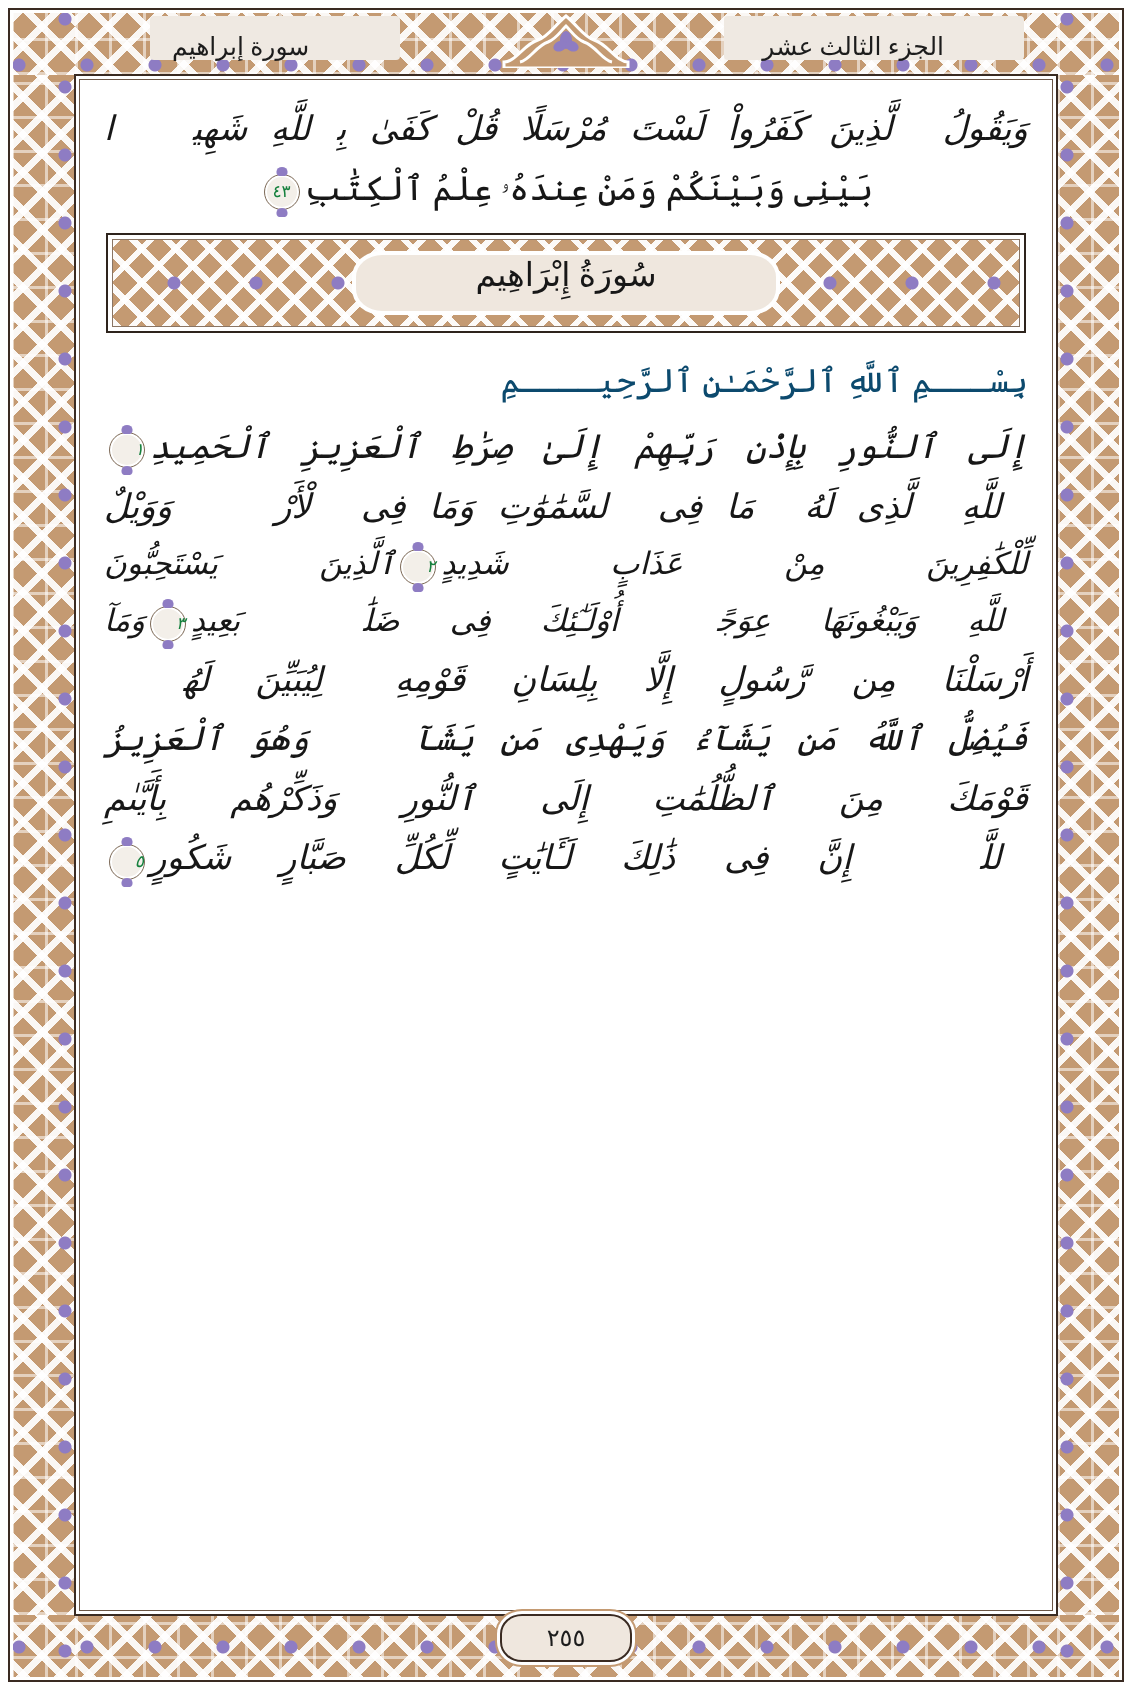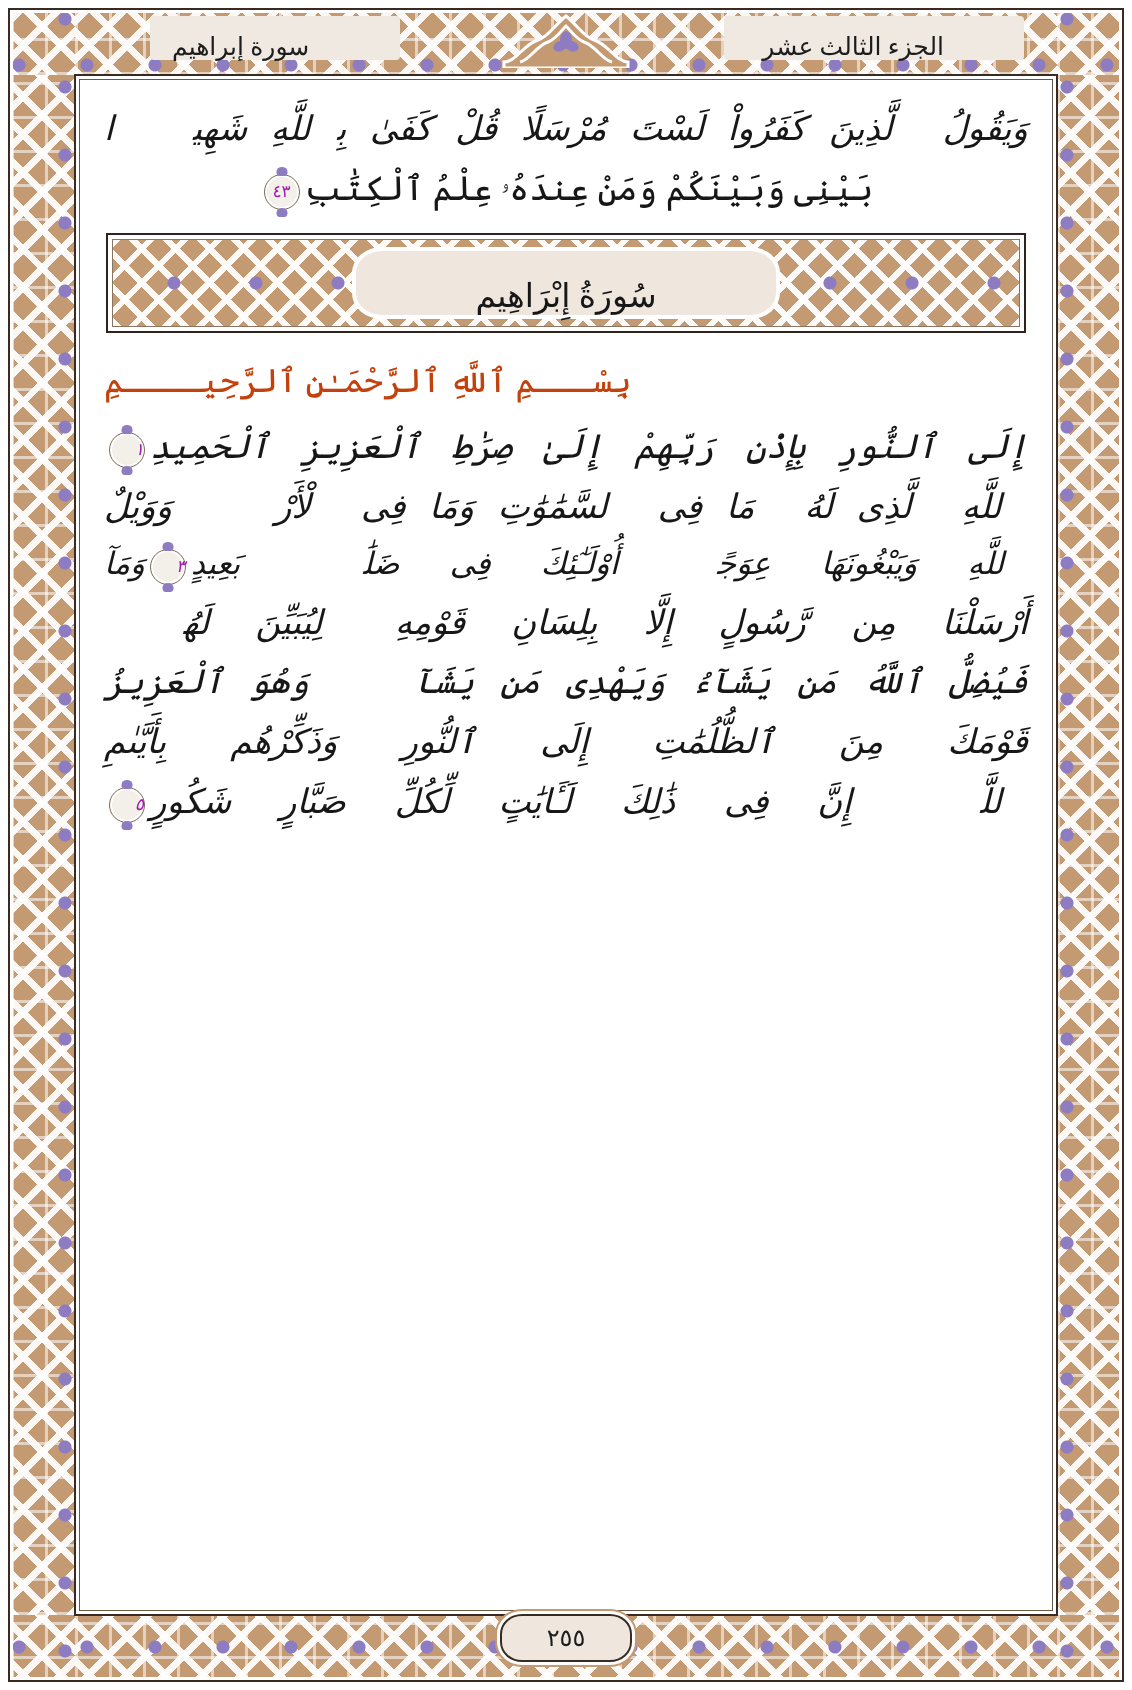--- a/index.html
+++ b/index.html
@@ -149,37 +149,37 @@
   .line-justify {
     text-align: justify;
     text-align-last: justify;
     font-style: italic;
   }
   .ayah-line.small  { font-size: 31px; }
 
   
   .basmala {
     direction: rtl;
-    text-align: left;
+    text-align: right;
     font-size: 33px;
-    color: #c2410c;
+    color: #0c4a6e;
     padding: 22px 0 18px 0;
     white-space: nowrap;
   }
 
   
   .ayah-num {
     display: inline-block;
     min-width: 34px;
     height: 34px;
     line-height: 34px;
     margin: 0 5px;
     text-align: center;
     font-size: 17px;
-    color: #a21caf;
+    color: #15803d;
     background: #f3efe9;
     border: 1.5px solid #7d6a58;
     border-radius: 50% / 50%;
     position: relative;
     vertical-align: middle;
     box-shadow: inset 0 0 0 2px #ffffff;
   }
   .ayah-num::before, .ayah-num::after {
     content: "";
     position: absolute;
@@ -220,26 +220,26 @@
       radial-gradient(circle at 50% 50%, #8e7cc3 0 6px, rgba(142,124,195,0) 7px);
     background-repeat: repeat-x;
     background-size: 82px 86px;
     background-position: 20px 0px;
     pointer-events: none;
   }
   .banner-cartouche {
     position: relative;
     z-index: 2;
     min-width: 420px;
-    height: 64px;
+    height: 56px;
     background: #efe7de;
     border-radius: 26px / 22px;
     box-shadow: 0 0 0 4px #ffffff;
     display: flex;
-    align-items: flex-end;
+    align-items: flex-start;
     justify-content: center;
   }
   .surah-title {
     direction: rtl;
     font-size: 33px;
     color: #171717;
     white-space: nowrap;
     font-family: "Liberation Serif", "DejaVu Serif", serif;
   }
 
@@ -338,20 +338,23 @@
 
 
     <div class="ayah-line line-justify">
       <span>إِلَى ٱلنُّورِ بِإِذْنِ رَبِّهِمْ إِلَىٰ صِرَٰطِ ٱلْعَزِيزِ ٱلْحَمِيدِ</span><span class="ayah-num">١</span>
     </div>
 
     <div class="ayah-line line-justify">
       <span>ٱللَّهِ ٱلَّذِى لَهُۥ مَا فِى ٱلسَّمَٰوَٰتِ وَمَا فِى ٱلْأَرْضِۗ وَوَيْلٌ</span>
     </div>
 
+    <div class="ayah-line line-justify small">
+      <span>لِّلْكَٰفِرِينَ مِنْ عَذَابٍ شَدِيدٍ</span><span class="ayah-num">٢</span><span>ٱلَّذِينَ يَسْتَحِبُّونَ</span>
+    </div>
 
 
     <div class="ayah-line line-justify small">
       <span>ٱللَّهِ وَيَبْغُونَهَا عِوَجًاۚ أُوْلَـٰٓئِكَ فِى ضَلَٰلِۭ بَعِيدٍ</span><span class="ayah-num">٣</span><span>وَمَآ</span>
     </div>
 
     <div class="ayah-line line-justify">
       <span>أَرْسَلْنَا مِن رَّسُولٍ إِلَّا بِلِسَانِ قَوْمِهِۦ لِيُبَيِّنَ لَهُمْۖ</span>
     </div>
 

